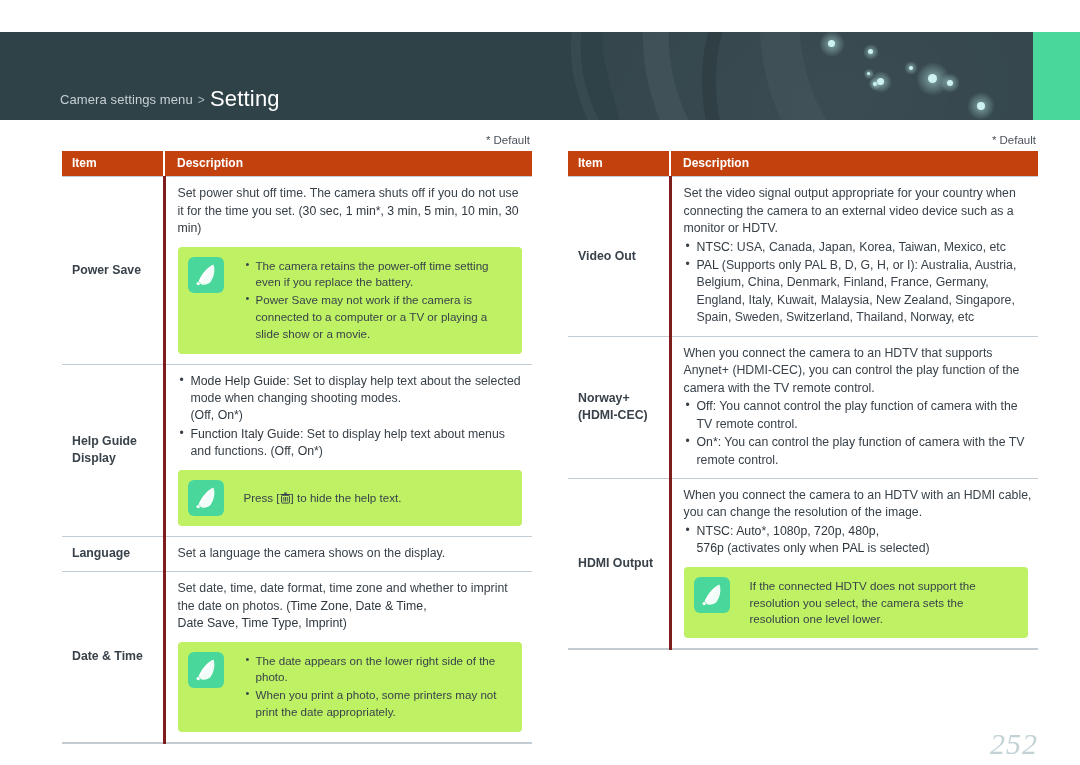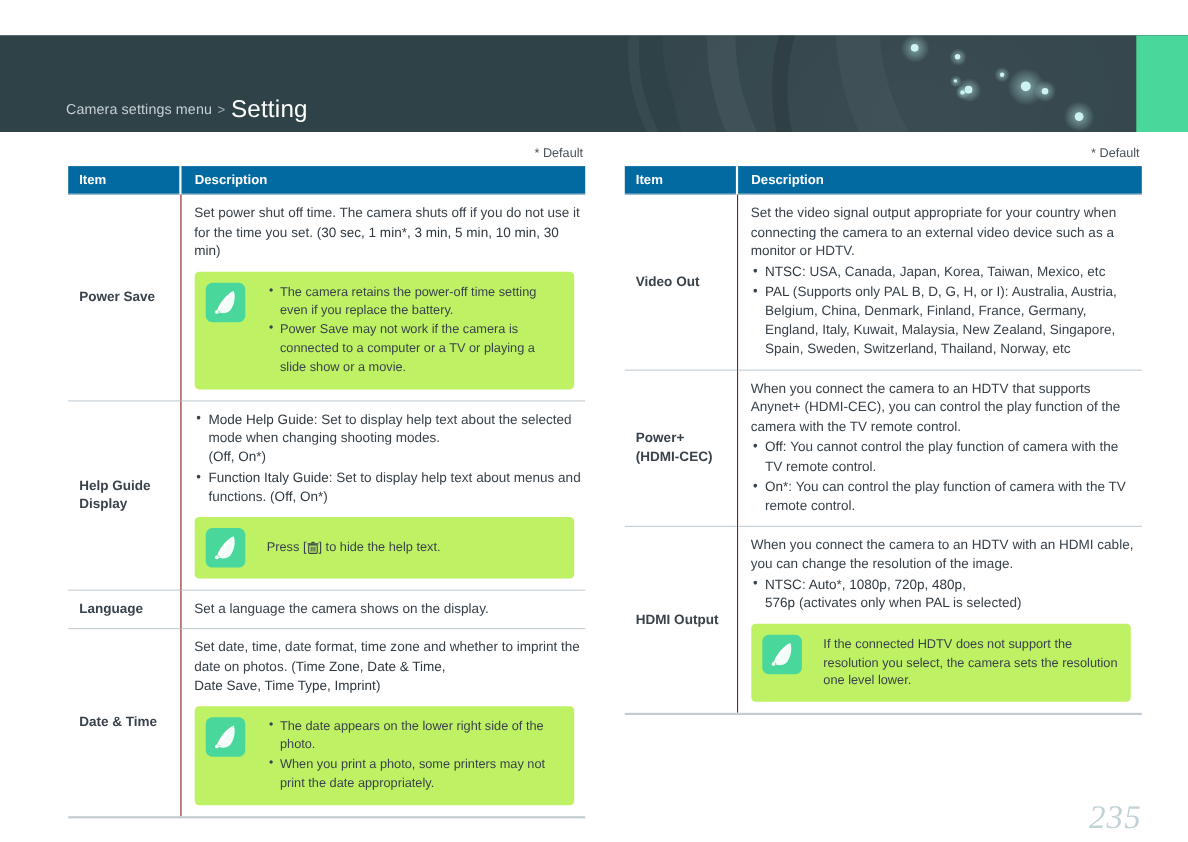--- a/index.html
+++ b/index.html
@@ -109,38 +109,38 @@
   }
 
   table.spec {
     width:470px; border-collapse:collapse; table-layout:fixed;
     border-bottom:2px solid #c3ccd2;
   }
   table.spec col.c-item { width:102px; }
   table.spec col.c-desc { width:368px; }
 
   table.spec thead th {
-    background:#0369a1; color:#ffffff;
+    background:#c2410c; color:#ffffff;
     font-size:12px; font-weight:700; text-align:left;
     padding:6px 0 6px 10px; height:22px; line-height:1.1;
     border:none;
     margin-left:26px;
   }
   table.spec thead th.h-desc { border-left:2px solid #ffffff; padding-left:12px; }
 
   table.spec tbody td {
     border-top:1px solid #c3ccd2;
     vertical-align:middle;
     font-size:12.3px; line-height:1.42; color:#39424a;
   }
   table.spec tbody tr:first-child td { border-top:1px solid #c3ccd2; }
   td.item {
     font-weight:700; font-size:12.4px; color:#2f383f;
     padding:8px 8px 8px 10px;
-    border-right:1px solid #7f1d1d;
+    border-right:3px solid #7f1d1d;
   }
   td.desc { padding:8px 4px 8px 12px; }
 
   .desc p { margin:0 0 1px 0; }
   b { font-weight:400; color:#2f383f; }
 
   ul.bul { list-style:none; margin:0; padding:0; }
   ul.bul > li {
     position:relative; padding-left:13px; margin:0 0 1px 0;
   }
@@ -342,21 +342,21 @@
               <li><b>NTSC</b>: USA, Canada, Japan, Korea, Taiwan, Mexico, etc</li>
               <li><b>PAL</b> (Supports only PAL B, D, G, H, or I): Australia, Austria,
                 Belgium, China, Denmark, Finland, France, Germany, England, Italy, Kuwait, Malaysia, New Zealand, Singapore,
                 Spain, Sweden, Switzerland, Thailand, Norway, etc</li>
             </ul>
           </td>
         </tr>
 
         <tr>
           <td class="item">
-            <span>Power+</span><br>
+            <span>Norway+</span><br>
             <span>(HDMI-CEC)</span>
           </td>
           <td class="desc">
             <p>When you connect the camera to an HDTV that supports Anynet+ (HDMI-CEC), you can control the play function of the camera with the TV remote control.</p>
             <ul class="bul">
               <li><b>Off</b>: You cannot control the play function of camera with
                 the TV remote control.</li>
               <li><b>On</b>*: You can control the play function of camera with the
                 TV remote control.</li>
             </ul>
@@ -381,14 +381,14 @@
               </span>
               <span class="note-body">If the connected HDTV does not support the resolution you select, the camera sets the resolution one level lower.</span>
             </div>
           </td>
         </tr>
 
       </tbody>
     </table>
   </div>
 
-  <div id="pageno">235</div>
+  <div id="pageno">252</div>
 </div>
 
 </body></html>

